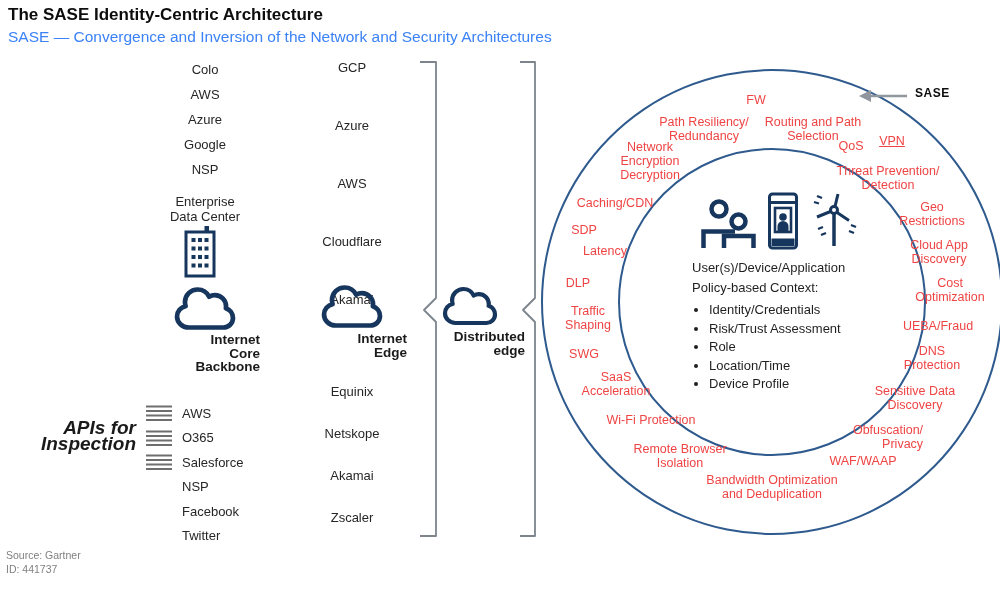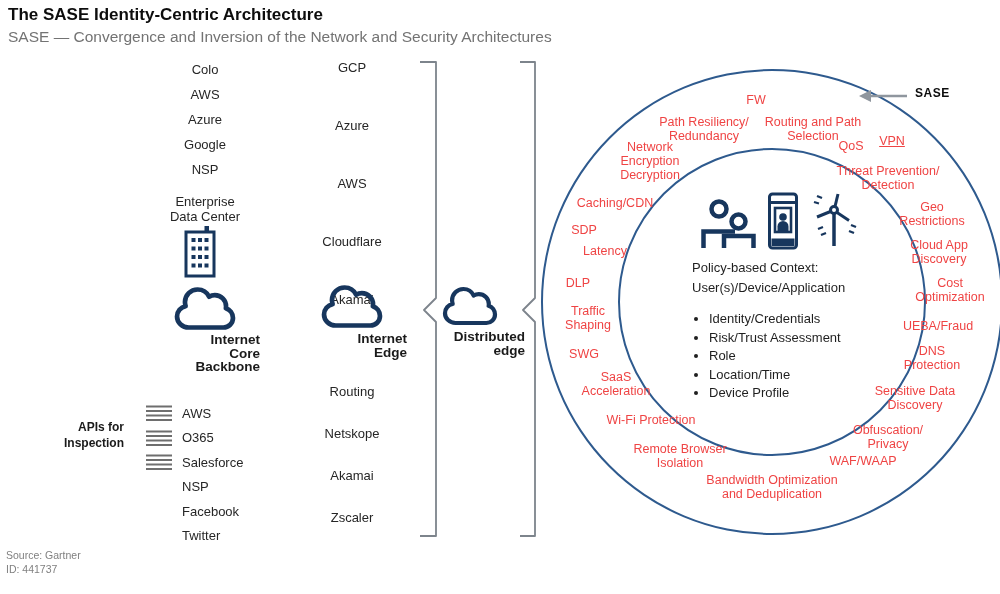--- a/index.html
+++ b/index.html
@@ -1,36 +1,36 @@
 <!DOCTYPE html>
 <html><head>
 <meta charset="utf-8">
 <style>
   html,body { margin:0; padding:0; background:#fff; }
   body { width:1000px; height:594px; position:relative; overflow:hidden;
          font-family:"Liberation Sans", sans-serif; color:#262626; }
   .canvas { position:absolute; inset:0; }
 
   .title    { position:absolute; left:8px;  top:5px;  font-size:17px; font-weight:bold; color:#0d0d0d; }
-  .subtitle { position:absolute; left:8px;  top:28px; font-size:15.5px; color:#737373; }
+  .subtitle { position:absolute; left:8px;  top:28px; font-size:15.5px; color:#3b82f6; }
 
   .vlist { position:absolute; display:flex; flex-direction:column; align-items:center;
            text-align:center; font-size:13px; color:#262626; }
   #core-providers { left:150px; top:63px;  width:110px; gap:11px; }
   #edge-top       { left:297px; top:61px;  width:110px; gap:44px; }
   #edge-bottom    { left:297px; top:385px; width:110px; gap:28px; }
   .p-item { line-height:14px; }
 
   .pre { white-space:pre-line; }
   .mlabel { position:absolute; text-align:center; font-size:13px; line-height:14.5px; }
   .blabel { position:absolute; text-align:right; font-size:13.5px; font-weight:bold; line-height:13.5px; color:#1a1a1a; }
   #enterprise-dc   { left:150px; top:195px; width:110px; }
   #core-backbone   { left:150px; top:333px; width:110px; }
   #internet-edge   { left:297px; top:332px; width:110px; }
-  #apis-label      { left:12px;  top:420px; width:112px; font-size:12px; line-height:15.5px; }
+  #apis-label      { left:24px;  top:420px; width:112px; font-size:19px; line-height:15.5px;font-style:italic; }
   #dist-label      { left:415px; top:330px; width:110px; }
   #dist-sub        { left:415px; top:362px; width:110px; line-height:14px; }
 
   .icon { position:absolute; }
   #building-icon   { left:181px; top:224px; }
   #cloud-core      { left:171px; top:285px; }
   #cloud-edge      { left:318px; top:283px; }
   #cloud-dist      { left:440px; top:285px; }
 
   #api-list { position:absolute; left:146px; top:405px; display:flex; flex-direction:column; gap:8.5px; }
@@ -47,21 +47,21 @@
   #ring-labels { position:absolute; inset:0; }
   .ring-label { position:absolute; transform:translate(-50%,-50%); font-size:12.5px;
                 line-height:14px; color:#ef4444; text-align:center; white-space:pre-line; }
 
   #people-icon  { left:700px; top:199px; }
   #phone-icon   { left:767px; top:192px; }
   #turbine-icon { left:810px; top:191px; }
 
   #center-text { position:absolute; left:692px; top:258px; width:200px; font-size:13px; color:#1f1f1f; }
   .ctr-line { line-height:20px; }
-  #center-text ul { margin:14px 0 0 0; padding-left:17px; }
+  #center-text ul { margin:5px 0 0 0; padding-left:17px; }
   #center-text li { line-height:14px; margin-bottom:4.5px; }
 
   #sase-arrow { position:absolute; left:857px; top:88px; }
   #sase-label { position:absolute; left:915px; top:86px; font-size:12px; font-weight:bold;
                 letter-spacing:0.5px; color:#0d0d0d; }
 
   #footer { position:absolute; left:6px; top:549px; font-size:10.5px; line-height:13.5px; color:#808080; }
 </style>
 </head>
 <body>
@@ -213,21 +213,21 @@
 
   <svg class="icon" id="cloud-edge" width="68" height="47" viewBox="0 0 56 42">
     <path d="M13.5 38 C7.6 38 3 33.5 3 28.2 C3 23.6 6.3 19.8 10.7 19 C10.3 17.8 10.1 16.6 10.1 15.3 C10.1 9 15.2 4 21.4 4 C25.9 4 29.8 6.6 31.7 10.5 C33.2 9.6 35 9.1 36.8 9.1 C42.3 9.1 46.8 13.5 46.8 19 C46.8 19.6 46.8 20.2 46.6 20.8 C50.3 22 53 25.5 53 29.6 C53 34.2 49.2 38 44.4 38 Z" fill="none" stroke="#17365d" stroke-width="4.2" stroke-linejoin="round"></path>
   </svg>
 
   <div class="blabel pre" id="internet-edge">Internet
 Edge</div>
 
   <div class="vlist" id="edge-bottom">
 
-  <div class="p-item">Routing</div>
+  <div class="p-item">Equinix</div>
       <div class="p-item">Netskope</div>
       <div class="p-item">Akamai</div>
       <div class="p-item">Zscaler</div>
     </div>
 
   <svg id="braces" width="130" height="484" viewBox="0 0 130 484">
     <g fill="none" stroke="#7d848c" stroke-width="1.8" stroke-linejoin="round">
       <polyline points="5,4 21,4 21,240 9,252 21,264 21,478 5,478"></polyline>
       <polyline points="105,4 120,4 120,240 108,252 120,264 120,478 105,478"></polyline>
     </g>
@@ -270,21 +270,21 @@
 Shaping</div>
       <div class="ring-label" style="left: 938px; top: 326px;">UEBA/Fraud</div>
       <div class="ring-label" style="left: 584px; top: 354px;">SWG</div>
       <div class="ring-label" style="left: 932px; top: 358px;">DNS
 Protection</div>
       <div class="ring-label" style="left: 616px; top: 384px;">SaaS
 Acceleration</div>
       <div class="ring-label" style="left: 915px; top: 398px;">Sensitive Data
 Discovery</div>
       <div class="ring-label" style="left: 651px; top: 420px;">Wi-Fi Protection</div>
-      <div class="ring-label" style="left: 888px; top: 437px;">Obfuscation/
+      <div class="ring-label" style="left: 888px; top: 437px; text-align: right;">Obfuscation/
 Privacy</div>
       <div class="ring-label" style="left: 680px; top: 456px;">Remote Browser
 Isolation</div>
       <div class="ring-label" style="left: 863px; top: 461px;">WAF/WAAP</div>
       <div class="ring-label" style="left: 772px; top: 487px;">Bandwidth Optimization
 and Deduplication</div>
     </div>
 
   <svg class="icon" id="people-icon" width="60" height="50" viewBox="0 0 60 50">
     <g fill="none" stroke="#17365d" stroke-width="4.5">
@@ -318,22 +318,22 @@
           <line x1="4" y1="11" x2="9" y2="12.5"></line>
         <line x1="8" y1="38" x2="13" y2="36"></line>
           <line x1="11" y1="44" x2="16" y2="42"></line>
         <line x1="41" y1="34" x2="46" y2="36"></line>
           <line x1="39" y1="40" x2="44" y2="42"></line>
       </g>
     </g>
   </svg>
 
   <div id="center-text">
+    <div class="ctr-line">User(s)/Device/Application</div>
     <div class="ctr-line">Policy-based Context:</div>
-    <div class="ctr-line">User(s)/Device/Application</div>
     <ul>
 
     <li>Identity/Credentials</li>
         <li>Risk/Trust Assessment</li>
         <li>Role</li>
         <li>Location/Time</li>
         <li>Device Profile</li>
       </ul>
   </div>
 

